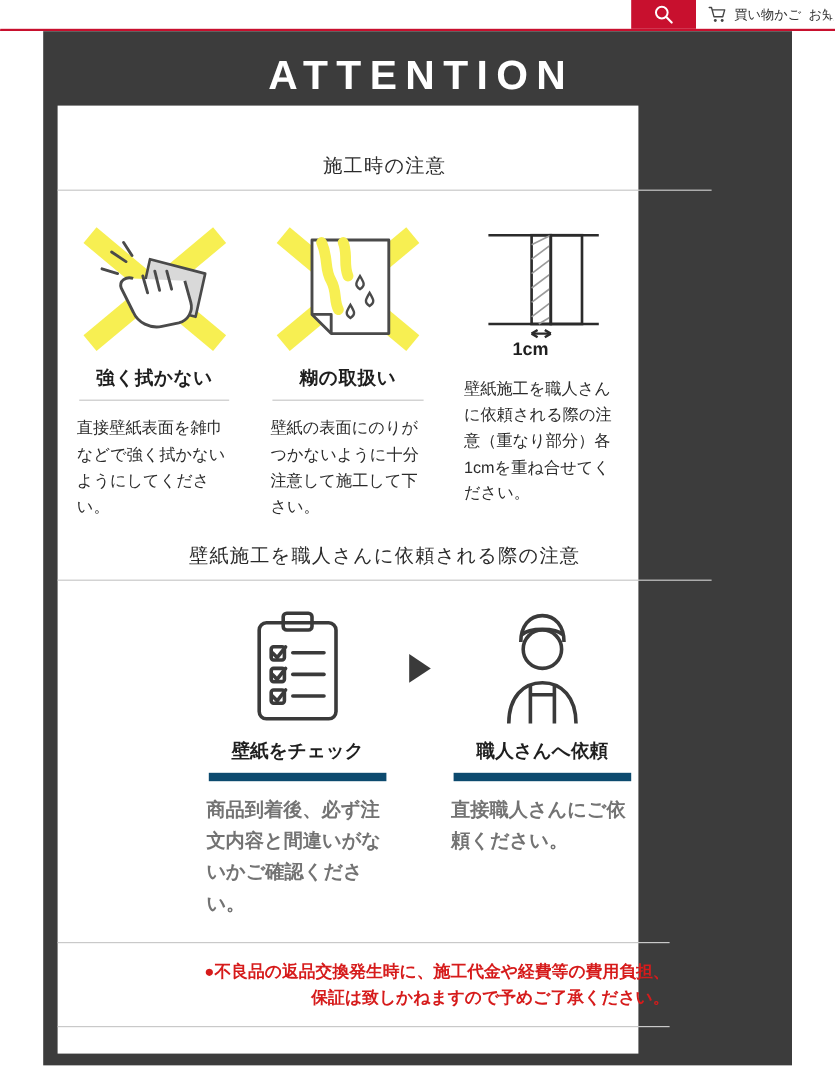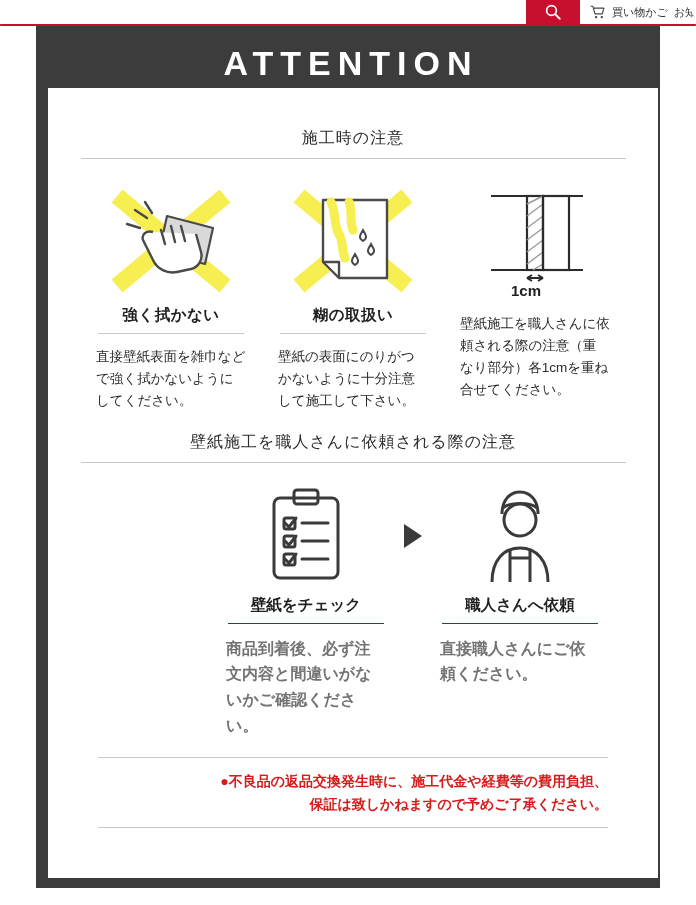--- a/index.html
+++ b/index.html
@@ -79,21 +79,21 @@
     text-align: center;
     padding-top: 18px;
     padding-left: 6px;
     font-family: "Liberation Sans", sans-serif;
   }
 
   .white-card {
     position: absolute;
     left: 12px;
     top: 62px;
-    width: 610px;
+    width: 484px;
     height: 790px;
     background: #ffffff;
     box-sizing: border-box;
   }
 
   .section-heading {
     margin: 0 auto;
     width: 545px;
     text-align: center;
     font-size: 16px;
@@ -165,21 +165,21 @@
     align-items: center;
     justify-content: center;
     height: 110px;
   }
   .col2-title {
     text-align: center;
     font-size: 15.5px;
     color: #1f1f1f;
     font-weight: bold;
     padding-bottom: 7px;
-    border-bottom: 1px solid #0c4a6e;
+    border-bottom: 7px solid #0c4a6e;
     margin: 4px 6px 0 6px;
   }
   .col2-body {
     margin-top: 12px;
     font-size: 16px;
     line-height: 1.62;
     color: #737373;
     padding: 0 4px;
     font-weight: bold;
   }

